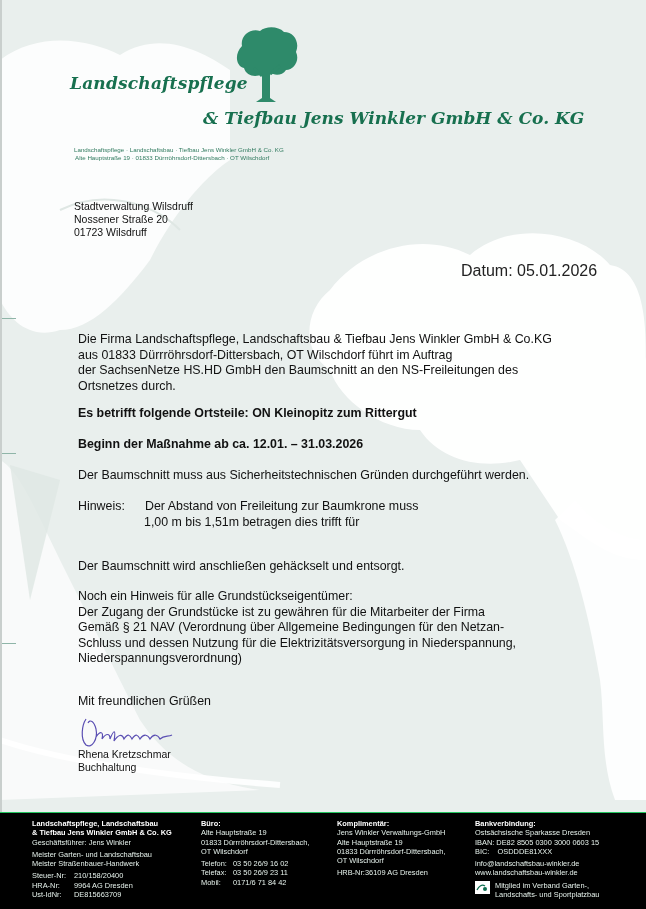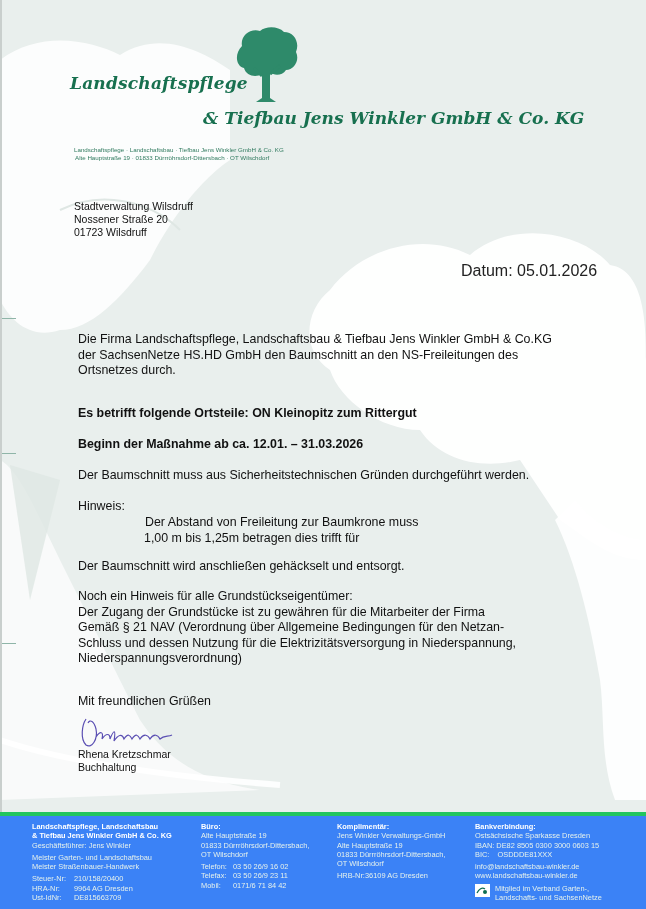--- a/index.html
+++ b/index.html
@@ -37,28 +37,28 @@
     }
     .recipient { position: absolute; left: 74px; top: 172px; font-size: 10.5px; line-height: 13px; color: #111; margin-top: 28px; }
 
     .date { position: absolute; left: 461px; top: 262px; font-size: 16px; color: #222; white-space: nowrap; }
 
     .body-text { position: absolute; left: 78px; font-size: 12.4px; line-height: 15.5px; color: #111; white-space: nowrap; }
     .bold { font-weight: bold; }
     .h-title { font-size: 13.6px; font-weight: bold; }
 
     .hinweis-label { position: absolute; left: 78px; top: 499px; font-size: 12.4px; }
-    .hinweis-text { position: absolute; left: 145px; top: 499px; font-size: 12.4px; line-height: 15.5px; white-space: nowrap; margin-top: 16px; }
+    .hinweis-text { position: absolute; left: 145px; top: 499px; font-size: 12.4px; line-height: 15.5px; white-space: nowrap; }
 
     .signature { position: absolute; left: 80px; top: 715px; width: 96px; height: 36px; }
     .signer { position: absolute; left: 78px; top: 748px; font-size: 10.5px; line-height: 13px; }
 
     .footer {
       position: absolute; left: 0; top: 812px; width: 646px; height: 97px;
-      background: #3b82f6; border-top: 4px solid #22c55e;
+      background: #000000; border-top: 1px solid #22c55e;
       color: #e6f2ec; font-size: 7.4px; line-height: 9.3px;
     }
     .fcol { position: absolute; top: 6px; white-space: nowrap; }
     .fcol .fh { font-weight: bold; color: #ffffff; }
     .fgap { height: 3px; }
     .frow { display: flex; }
     .frow .k { display: inline-block; }
     .member-icon {
       display: inline-block; width: 15px; height: 13px; background: #fff; border: 1px solid #fff;
       vertical-align: top; margin-right: 5px; position: relative;
@@ -105,32 +105,33 @@
   </div>
 
   <div class="date">
     <span>Datum:</span>
     <span>05.01.2026</span>
   </div>
 
 
   <div class="body-text" style="top:332px">
     <div>Die Firma Landschaftspflege, Landschaftsbau &amp; Tiefbau Jens Winkler GmbH &amp; Co.KG</div>
+    <div>aus 01833 Dürrröhrsdorf-Dittersbach, OT Wilschdorf führt im Auftrag</div>
     <div>der  SachsenNetze HS.HD GmbH  den Baumschnitt an den NS-Freileitungen des</div>
     <div>Ortsnetzes durch.</div>
   </div>
 
   <div class="body-text bold" style="top:406px">Es betrifft folgende Ortsteile: ON Kleinopitz zum Rittergut</div>
   <div class="body-text bold" style="top:437px">Beginn der Maßnahme ab ca. 12.01. – 31.03.2026</div>
   <div class="body-text" style="top:468px">Der Baumschnitt muss aus Sicherheitstechnischen Gründen durchgeführt werden.</div>
 
   <div class="hinweis-label">Hinweis:</div>
   <div class="hinweis-text">
     <div>Der Abstand von Freileitung zur Baumkrone muss</div>
-    <div style="margin-left:-1px">1,00 m  bis  1,25m betragen dies trifft für</div>
+    <div style="margin-left:-1px">1,00 m  bis  1,51m betragen dies trifft für</div>
   </div>
 
   <div class="body-text" style="top:559px">Der Baumschnitt wird anschließen gehäckselt und entsorgt.</div>
 
   <div class="body-text" style="top:589px">
     <div>Noch ein Hinweis für alle Grundstückseigentümer:</div>
     <div>Der Zugang der Grundstücke ist zu gewähren für die Mitarbeiter der Firma</div>
     <div>Gemäß § 21 NAV (Verordnung über Allgemeine Bedingungen für den Netzan-</div>
     <div>Schluss und dessen Nutzung für die Elektrizitätsversorgung in Niederspannung,</div>
     <div>Niederspannungsverordnung)</div>
@@ -214,19 +215,19 @@
       <div class="fgap"></div>
       <div style="display:flex">
         <span class="member-icon">
           <svg width="13" height="11" viewBox="0 0 13 11" style="position:absolute;left:0;top:0">
               <path d="M1,8 C3,4 6,2 9,4" stroke="#0e6e50" stroke-width="1.3" fill="none"></path>
               <circle cx="9" cy="7" r="2" fill="#0e6e50"></circle>
             </svg>
         </span>
         <span>
           <div>Mitglied im Verband Garten-,</div>
-          <div>Landschafts- und SachsenNetze</div>
+          <div>Landschafts- und Sportplatzbau</div>
         </span>
       </div>
     </div>
   </div>
 
 </div>
 
 </body></html>

